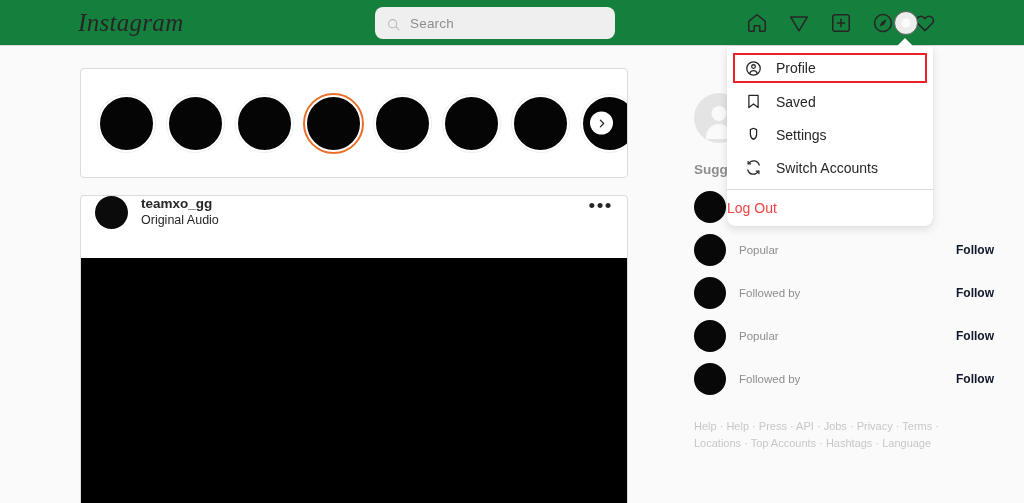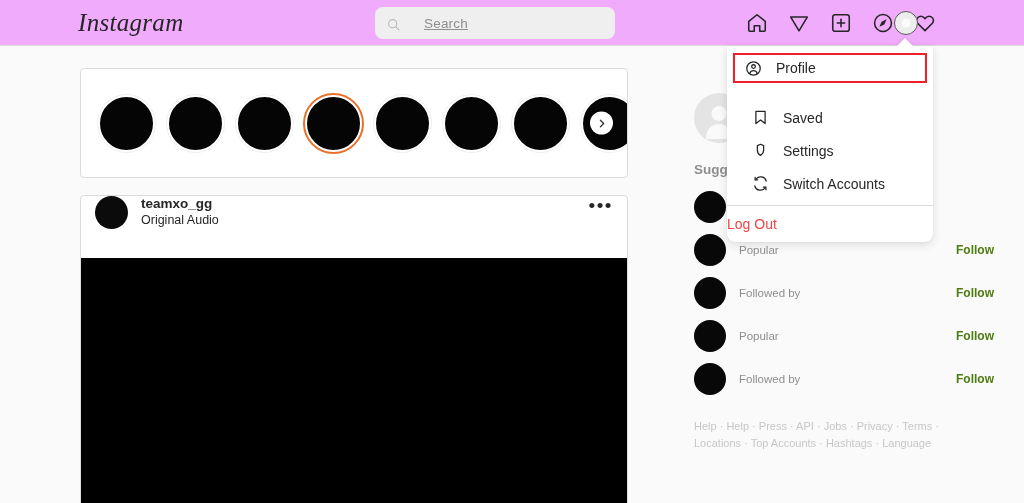--- a/index.html
+++ b/index.html
@@ -8,21 +8,21 @@
     overflow: hidden;
     background: #fafafa;
     font-family: "Liberation Sans", sans-serif;
     -webkit-font-smoothing: antialiased;
   }
 
   
   .header {
     position: absolute; top: 0; left: 0;
     width: 1024px; height: 46px;
-    background: #f0abfc;
+    background: #15803d;
     border-bottom: 1px solid #dbdbdb;
     z-index: 30;
   }
   .logo {
     position: absolute; left: 78px; top: 9px;
     font-family: "Liberation Serif", serif;
     font-size: 25px;
     font-style: italic;
     color: #262626;
     letter-spacing: 0.3px;
@@ -31,21 +31,21 @@
     position: absolute; left: 375px; top: 7px;
     width: 240px; height: 32px;
     background: #efefef;
     border-radius: 8px;
     display: flex; align-items: center;
     padding-left: 12px;
   }
   .search-ico { width: 13px; height: 13px; display:block; opacity: .55; }
   .search-ph {
     font-size: 13.5px; color: #8e8e8e;
-    margin-left: 24px; letter-spacing: .2px; text-decoration: underline;
+    margin-left: 10px; letter-spacing: .2px;
   }
 
   .navicons {
     position: absolute; right: 88px; top: 0;
     height: 46px; display: flex; align-items: center; gap: 20px;
   }
   .navicons svg { display: block; }
   .nav-btn { line-height: 0; cursor: pointer; }
 
   .avatar-nav {
@@ -77,30 +77,30 @@
     width: 206px;
     background: #ffffff;
     border-radius: 0 0 8px 8px;
     box-shadow: 0 3px 10px rgba(0,0,0,.12), 0 0 1px rgba(0,0,0,.15);
     z-index: 40;
     padding: 6px 0 0 0;
     overflow: hidden;
   }
   .dd-item {
     height: 33px; display: flex; align-items: center;
-    padding-left: 24px; cursor: pointer;
+    padding-left: 17px; cursor: pointer;
     font-size: 14px; color: #262626;
   }
   .dd-item .dd-ico {
     width: 18px; height: 18px; margin-right: 14px;
     display: flex; align-items: center; justify-content: center;
   }
   .dd-item.hl {
     border: 2px solid #f0202a;
-    height: 30px; margin: 1px 6px 18px 6px;
+    height: 30px; margin: 1px 6px 2px 6px;
     padding-left: 9px;
   }
   .dd-sep {
     height: 1px; background: #dbdbdb; margin-top: 5px;
   }
   .dd-logout {
     height: 36px; display: flex; align-items: center;
     font-size: 14px; color: #ef4444;
     cursor: pointer;
   }
@@ -204,21 +204,21 @@
     display: flex; align-items: center; height: 43px;
   }
   .sugg-avatar {
     width: 32px; height: 32px; border-radius: 50%;
     background: #080808; margin-right: 13px; flex: 0 0 auto;
   }
   .sugg-txt { flex: 1; }
   .sugg-name { font-size: 13px; font-weight: bold; color: #262626; }
   .sugg-sub { font-size: 11.5px; color: #8e8e8e; margin-top: 1px; }
   .follow {
-    font-size: 12px; font-weight: bold; color: #4d7c0f;
+    font-size: 12px; font-weight: bold; color: #0f172a;
     cursor: pointer;
   }
 
   .footer {
     margin-top: 18px;
     font-size: 11px; color: #c7c7c7;
     line-height: 17px;
     width: 250px;
   }
   .footer a { color: #c7c7c7; text-decoration: none; cursor: pointer; }

